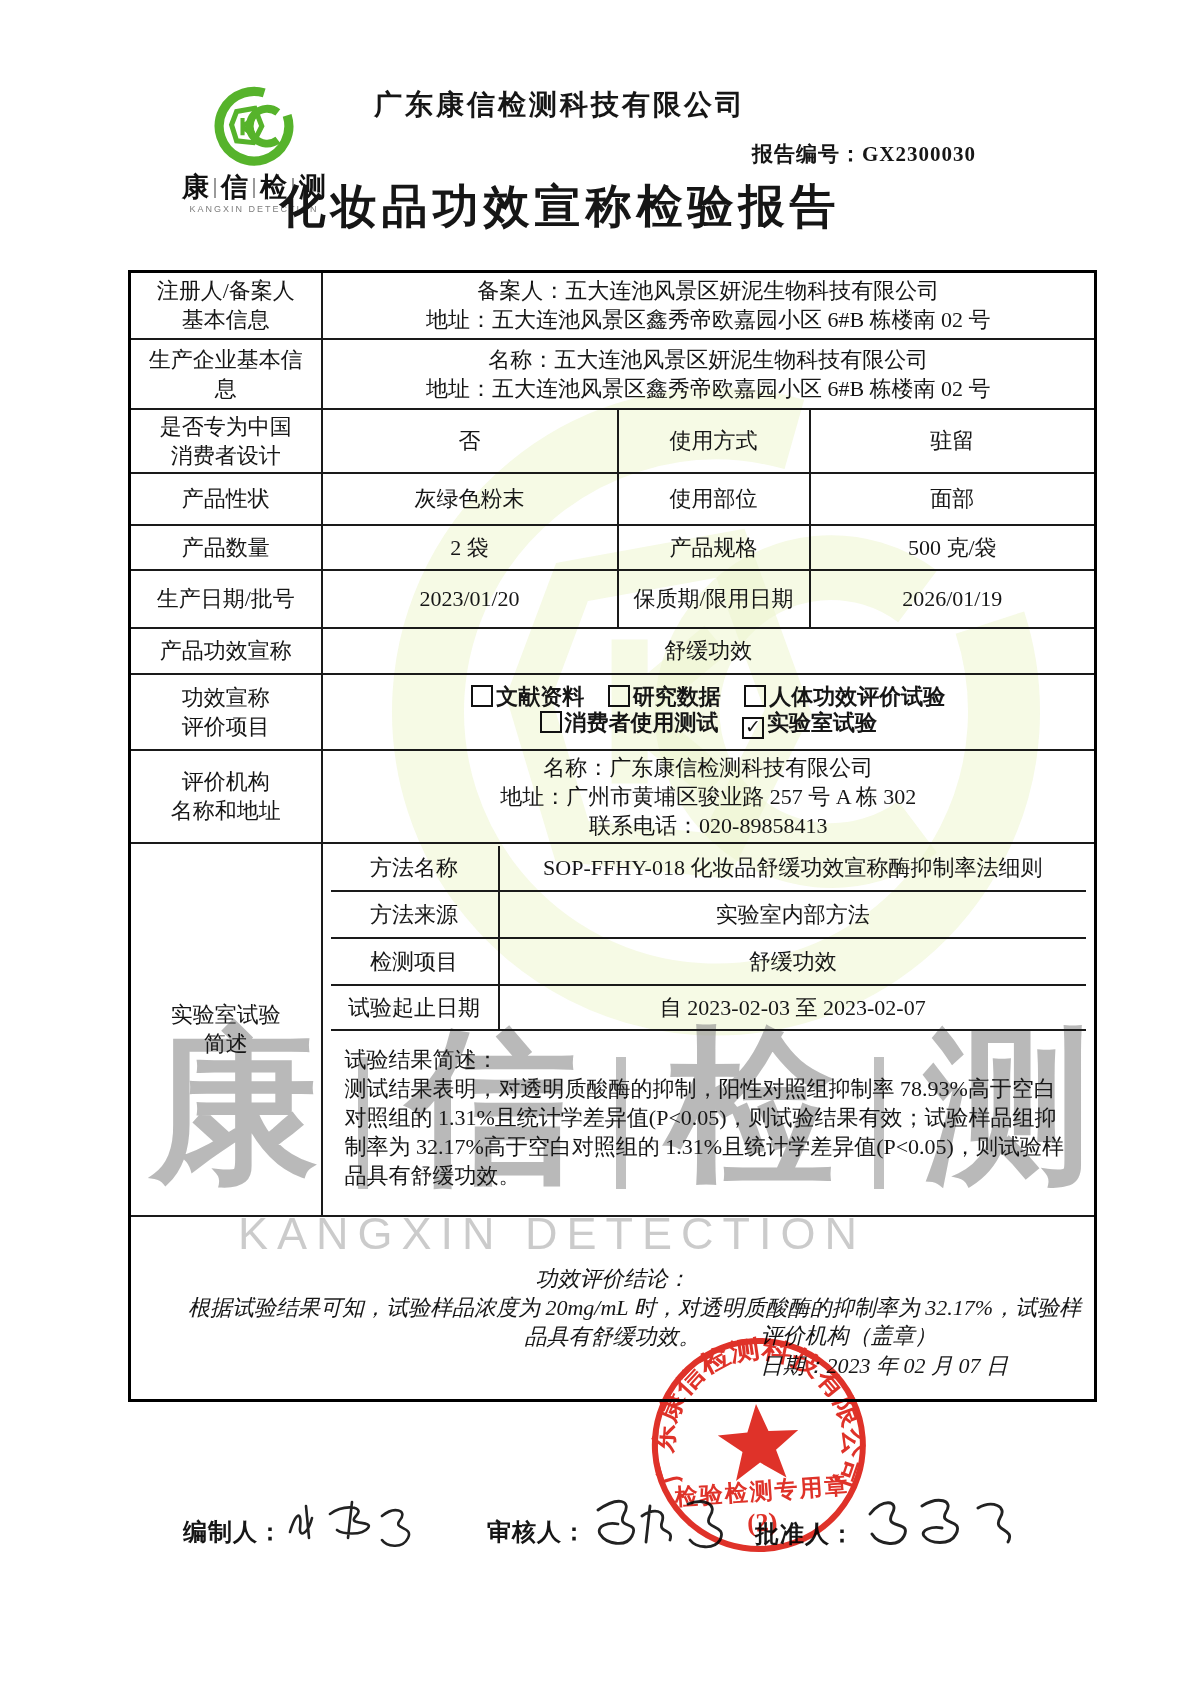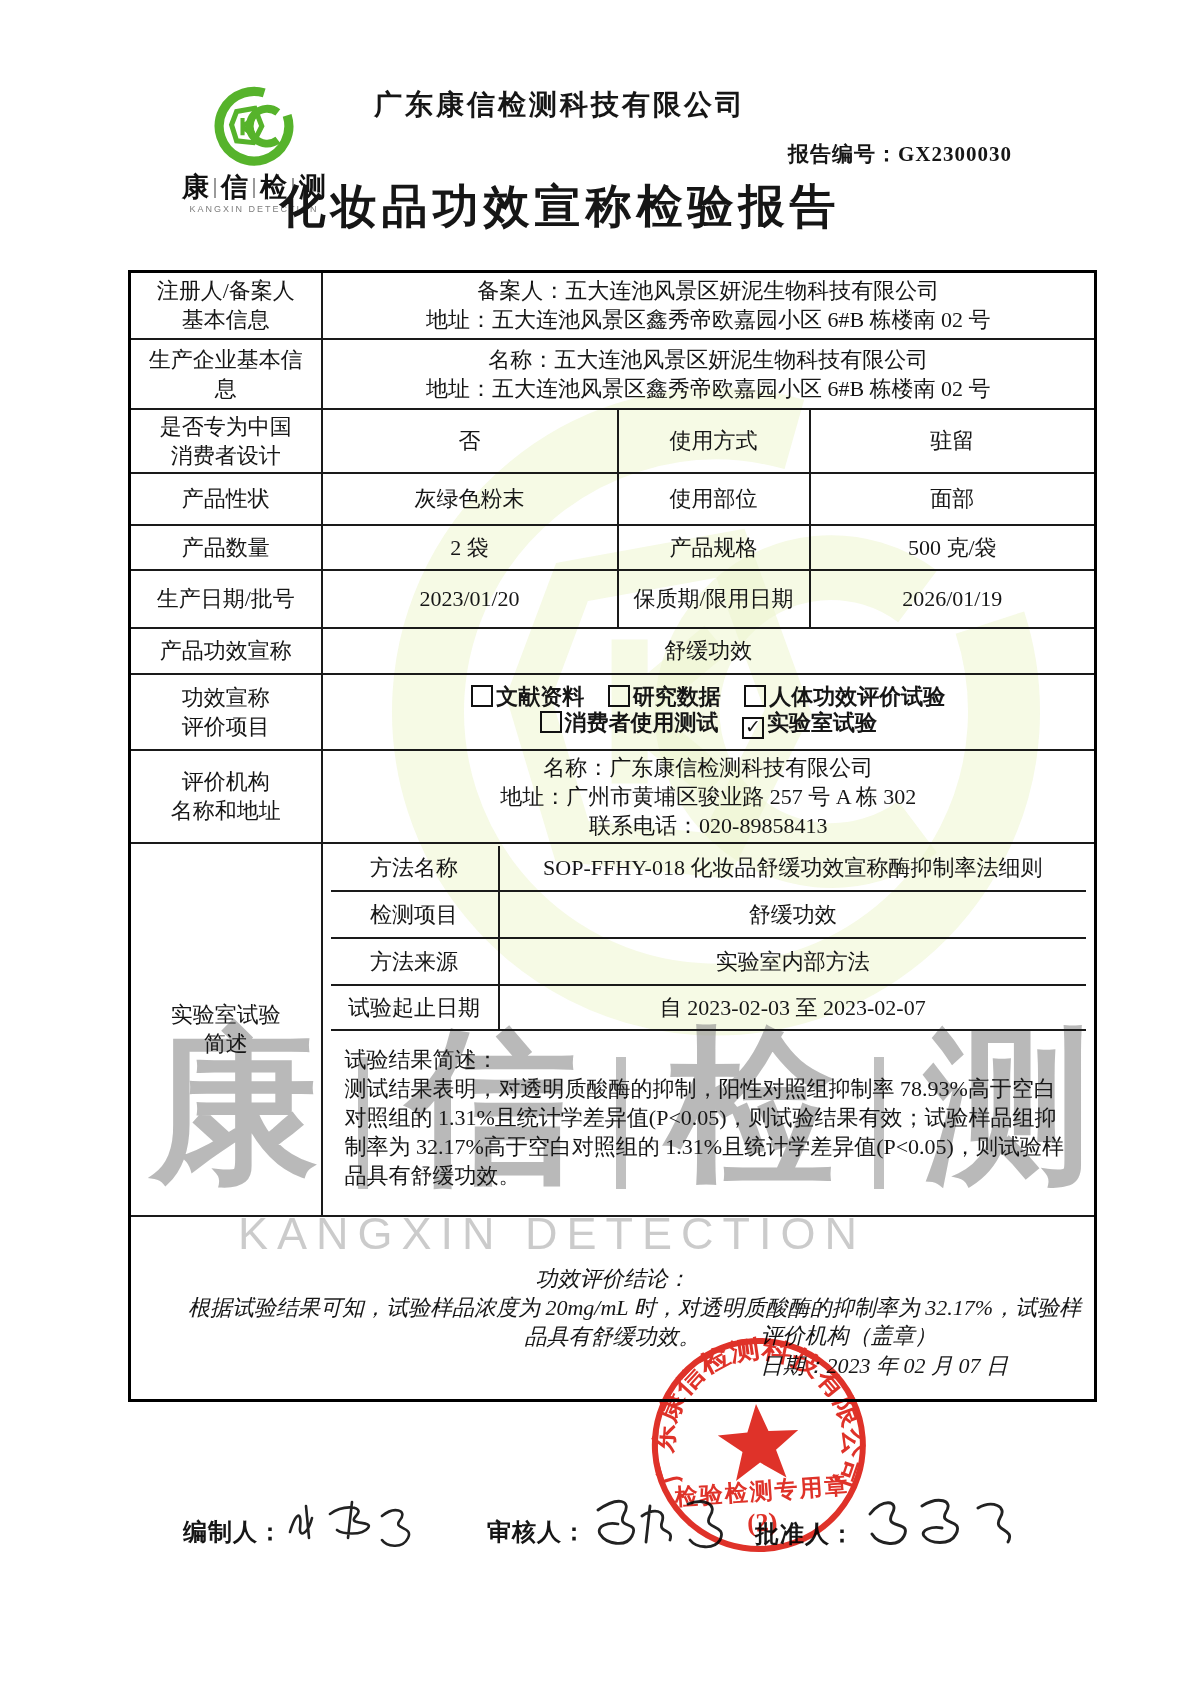--- a/index.html
+++ b/index.html
@@ -9,21 +9,21 @@
   
   .logo{position:absolute;left:176px;top:84px;width:156px;text-align:center;}
   .logo-emblem{display:block;margin:0 auto;}
   .logo-wordmark{display:flex;align-items:center;justify-content:center;gap:5px;margin-top:2px;}
   .logo-wordmark .ch{font-size:27px;font-weight:bold;line-height:1;color:#111;}
   .logo-wordmark .sep{width:2px;height:20px;background:#9a9a9a;}
   .logo-caption{margin-top:3px;font-size:9px;letter-spacing:2px;color:#7d7d7d;
                 font-family:"Liberation Sans",sans-serif;}
   .company-name{position:absolute;left:0;top:86px;width:1120px;text-align:center;
                 font-size:28px;font-weight:bold;letter-spacing:3px;}
-  .report-no{position:absolute;left:752px;top:140px;font-size:21px;font-weight:bold;letter-spacing:1px;margin-left:36px;}
+  .report-no{position:absolute;left:752px;top:140px;font-size:21px;font-weight:bold;letter-spacing:1px;}
   .doc-title{position:absolute;left:0;top:176px;width:1120px;text-align:center;
              font-size:46px;font-weight:bold;letter-spacing:5px;}
 
   
   .wm-green{position:absolute;left:356px;top:366px;opacity:0.5;pointer-events:none;}
   .wm-gray{position:absolute;left:150px;top:1022px;width:942px;display:flex;align-items:center;
            justify-content:space-between;opacity:0.62;pointer-events:none;}
   .wm-gray .wch{font-size:168px;line-height:1;font-weight:bold;color:#8f8f8f;
                 font-family:"Liberation Sans",sans-serif;}
   .wm-gray .wsep{width:10px;height:132px;background:#9b9b9b;margin-top:34px;}
@@ -222,26 +222,26 @@
           <colgroup>
                 <col style="width:168px">
                 <col>
               </colgroup>
           <tbody>
                 <tr class="hb" style="height:45px">
             <td class="sl">方法名称</td>
             <td>SOP-FFHY-018 化妆品舒缓功效宣称酶抑制率法细则</td>
           </tr>
           <tr class="hb" style="height:47px">
+            <td class="sl">方法来源</td>
+            <td>实验室内部方法</td>
+          </tr>
+          <tr class="hb" style="height:47px">
             <td class="sl">检测项目</td>
             <td>舒缓功效</td>
-          </tr>
-          <tr class="hb" style="height:47px">
-            <td class="sl">方法来源</td>
-            <td>实验室内部方法</td>
           </tr>
           <tr class="hb" style="height:45px">
             <td class="sl">试验起止日期</td>
             <td>自 2023-02-03 至 2023-02-07</td>
           </tr>
           <tr style="height:183px">
             <td class="para" colspan="2">
               <div>试验结果简述：</div>
               <div>测试结果表明，对透明质酸酶的抑制，阳性对照组抑制率 78.93%高于空白对照组的 1.31%且统计学差异值(P&lt;0.05)，则试验结果有效；试验样品组抑制率为 32.17%高于空白对照组的 1.31%且统计学差异值(P&lt;0.05)，则试验样品具有舒缓功效。</div>
             </td>

